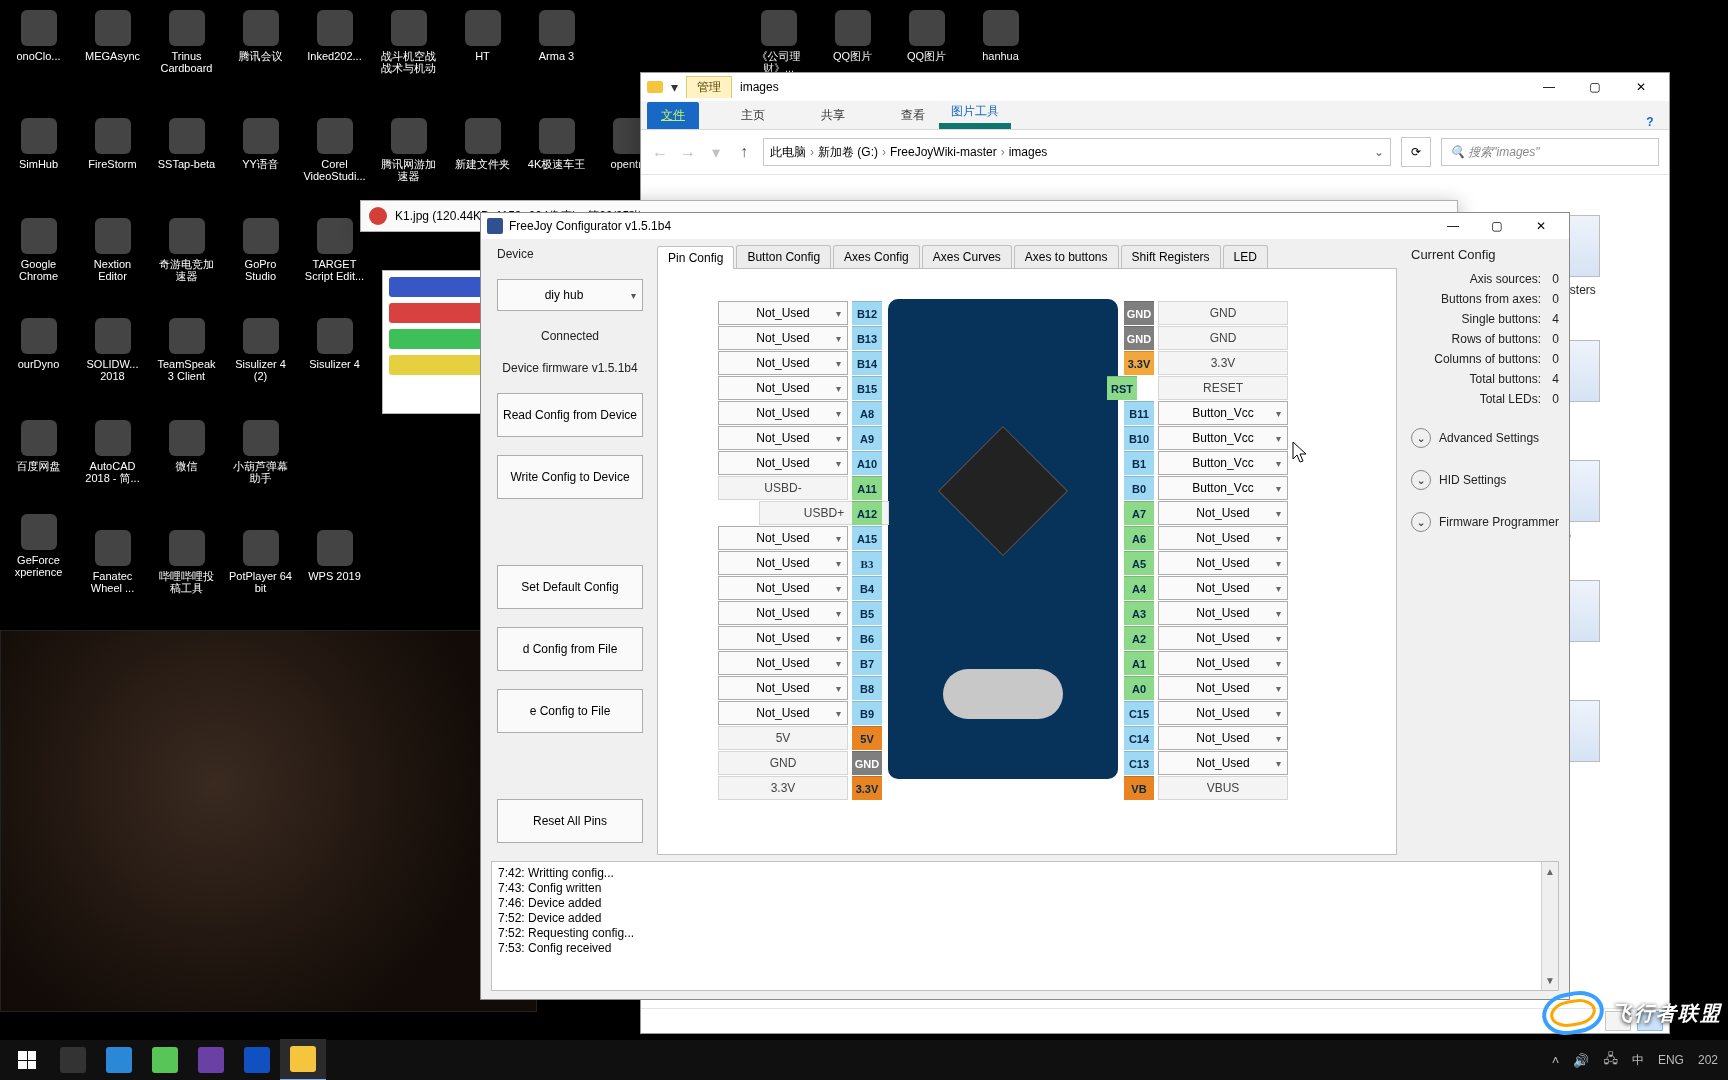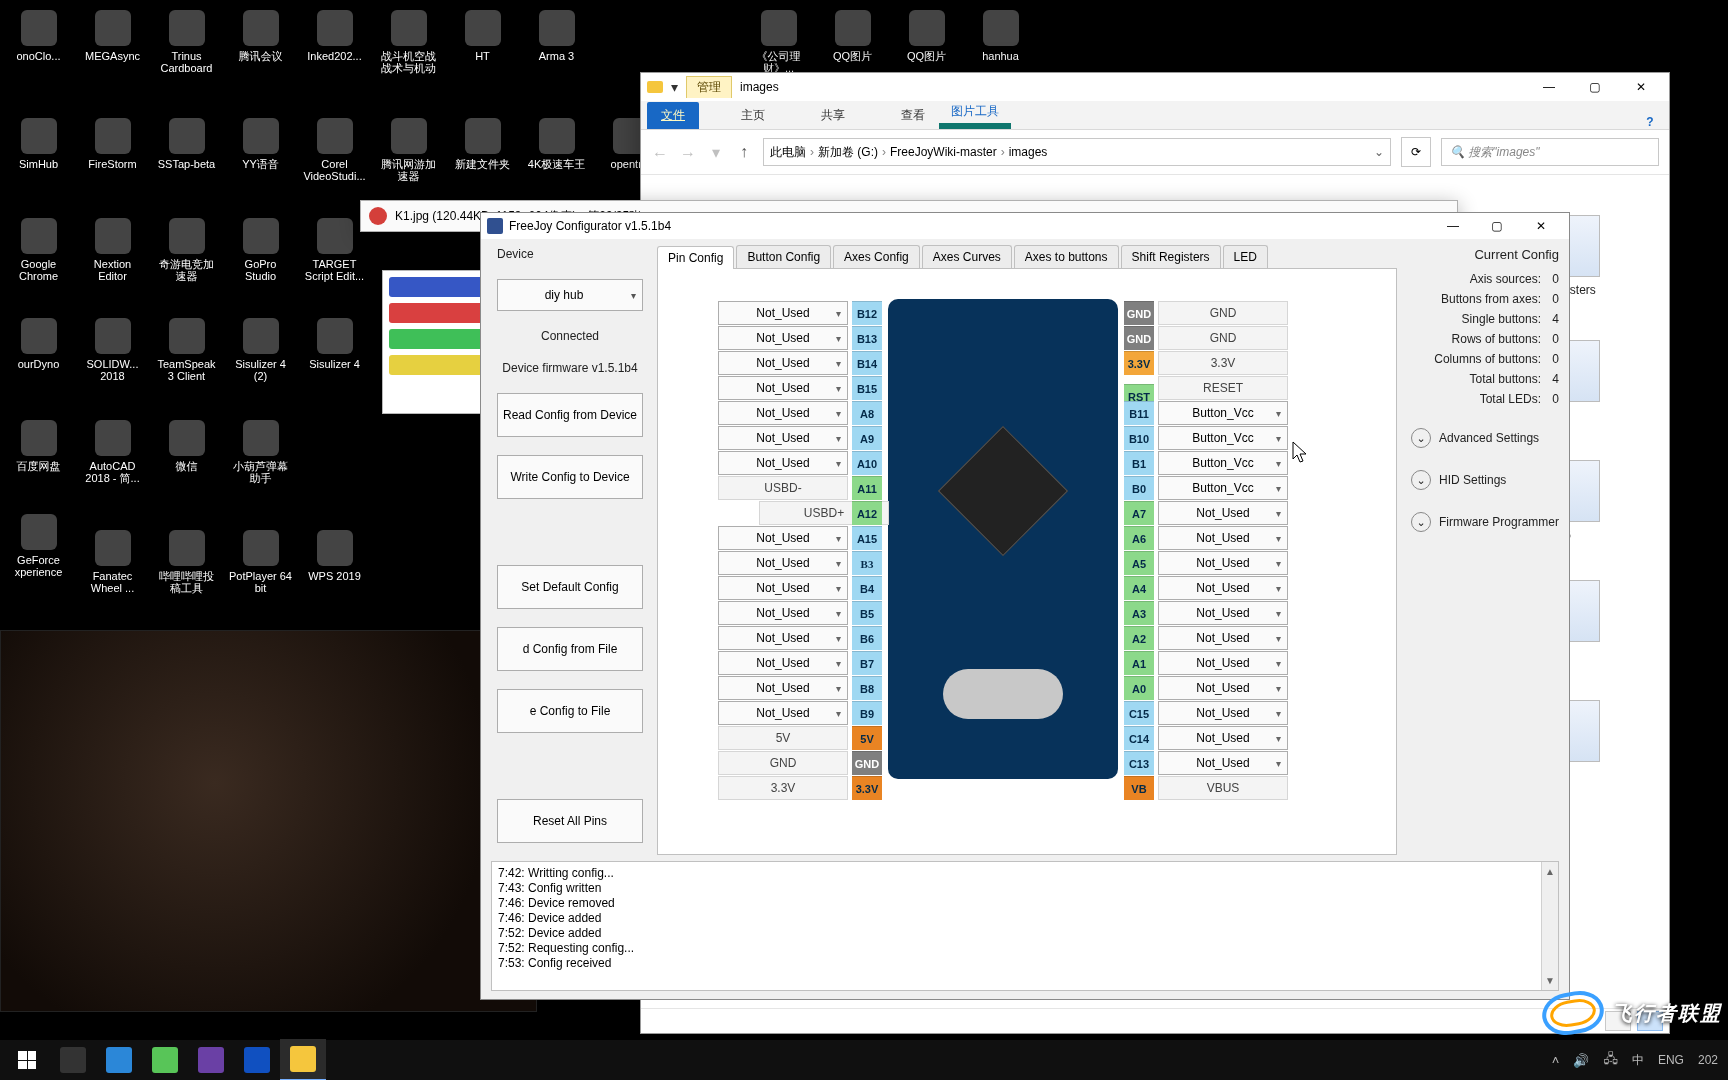--- a/index.html
+++ b/index.html
@@ -88,21 +88,21 @@
 
   .exp-menu {
     height: 28px;
     background: #f3f3f3;
     display:flex; align-items:flex-end;
     padding: 0 0 0 6px;
     gap: 0;
     border-bottom: 1px solid #d9d9d9;
   }
   .file-tab {
-    background:#1868c5; color:#fef9c3;
+    background:#1868c5; color:#bef264;
     padding: 5px 14px;
     font-size: 12px;
     border-radius: 2px 2px 0 0;
     text-decoration: underline;
   }
   .menu-lab {
     padding: 5px 14px;
     font-size: 12px;
     color:#333;
     margin-left:28px;
@@ -340,21 +340,21 @@
   .pc-orange { background:#f3a63a; }
   .pc-dorange{ background:#e98423; }
   .pc-dgrey  { background:#7f7f7f; color:#fff; }
 
   .fj-right {
     width: 148px;
     padding: 8px 10px 8px 4px;
     font-size:12px;
     color:#222;
   }
-  .cfg-title { font-size:13px; margin-bottom:10px;text-align:right; }
+  .cfg-title { font-size:13px; margin-bottom:10px; }
   .cfg-row {
     display:flex; justify-content:flex-end;
     margin: 6px 0;
     white-space:nowrap;
   }
   .cfg-row .lab { color:#222; }
   .cfg-row .val { width:18px; text-align:right; font-variant-numeric:tabular-nums; }
   .expander {
     margin-top: 22px;
     display:flex; align-items:center; gap:8px;
@@ -677,21 +677,21 @@
             <div class="pinFixed" style="left: 60px; top: 507px;">3.3V</div>
             <div class="pinLab pc-dorange" style="left: 194px; top: 507px;">3.3V</div>
           </div>
         <div id="pins-right-container">
             <div class="pinLab pc-dgrey" style="left: 466px; top: 32px;">GND</div>
             <div class="pinFixed" style="left: 500px; top: 32px;">GND</div>
             <div class="pinLab pc-dgrey" style="left: 466px; top: 57px;">GND</div>
             <div class="pinFixed" style="left: 500px; top: 57px;">GND</div>
             <div class="pinLab pc-orange" style="left: 466px; top: 82px;">3.3V</div>
             <div class="pinFixed" style="left: 500px; top: 82px;">3.3V</div>
-            <div class="pinLab pc-green" style="left: 466px; top: 107px; margin-top: 8px;">RST</div>
+            <div class="pinLab pc-green" style="left: 449px; top: 107px;">RST</div>
             <div class="pinFixed" style="left: 500px; top: 107px;">RESET</div>
             <div class="pinLab pc-blue" style="left: 466px; top: 132px;">B11</div>
             <div class="pinSel" style="left: 500px; top: 132px;">Button_Vcc</div>
             <div class="pinLab pc-blue" style="left: 466px; top: 157px;">B10</div>
             <div class="pinSel" style="left: 500px; top: 157px;">Button_Vcc</div>
             <div class="pinLab pc-blue" style="left: 466px; top: 182px;">B1</div>
             <div class="pinSel" style="left: 500px; top: 182px;">Button_Vcc</div>
             <div class="pinLab pc-blue" style="left: 466px; top: 207px;">B0</div>
             <div class="pinSel" style="left: 500px; top: 207px;">Button_Vcc</div>
             <div class="pinLab pc-green" style="left: 466px; top: 232px;">A7</div>
@@ -766,21 +766,20 @@
         <div class="circ">⌄</div>
         <span>Firmware Programmer</span>
       </div>
     </div>
   </div>
 
   <div class="fj-log">
     <div id="log-lines">
         <div>7:42: Writting config...</div>
         <div>7:43: Config written</div>
-        <div>7:46: Device removed</div>
         <div>7:46: Device added</div>
         <div>7:52: Device added</div>
         <div>7:52: Requesting config...</div>
         <div>7:53: Config received</div>
       </div>
     <div class="scroll">
         <span>▲</span>
         <span>▼</span>
       </div>
   </div>

